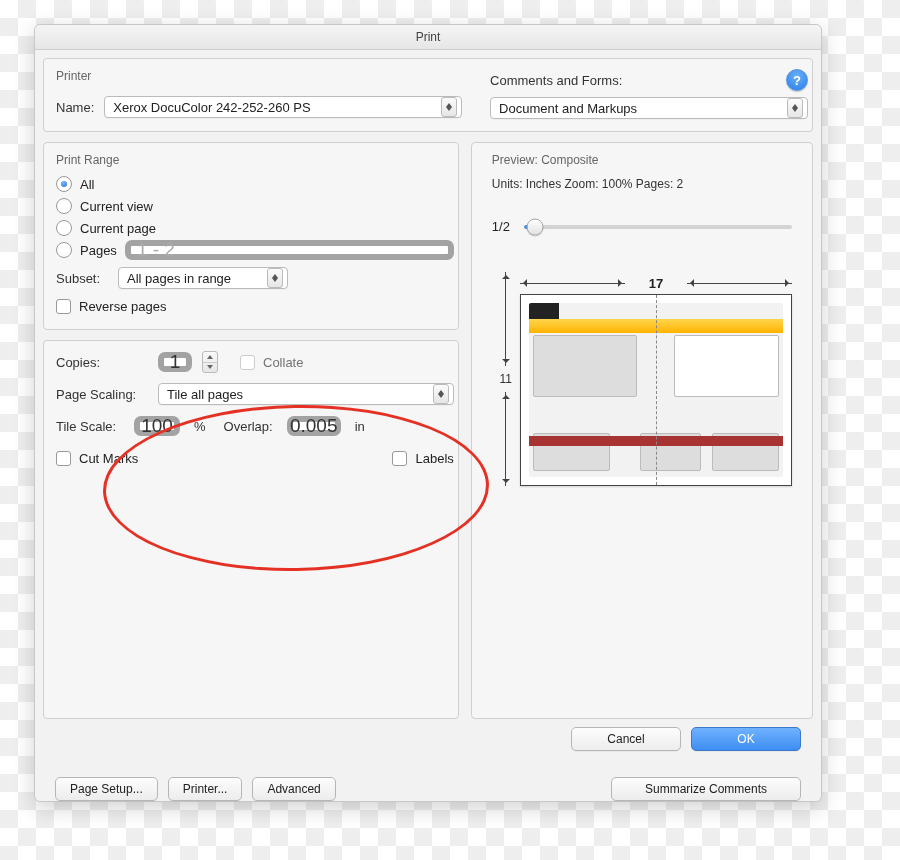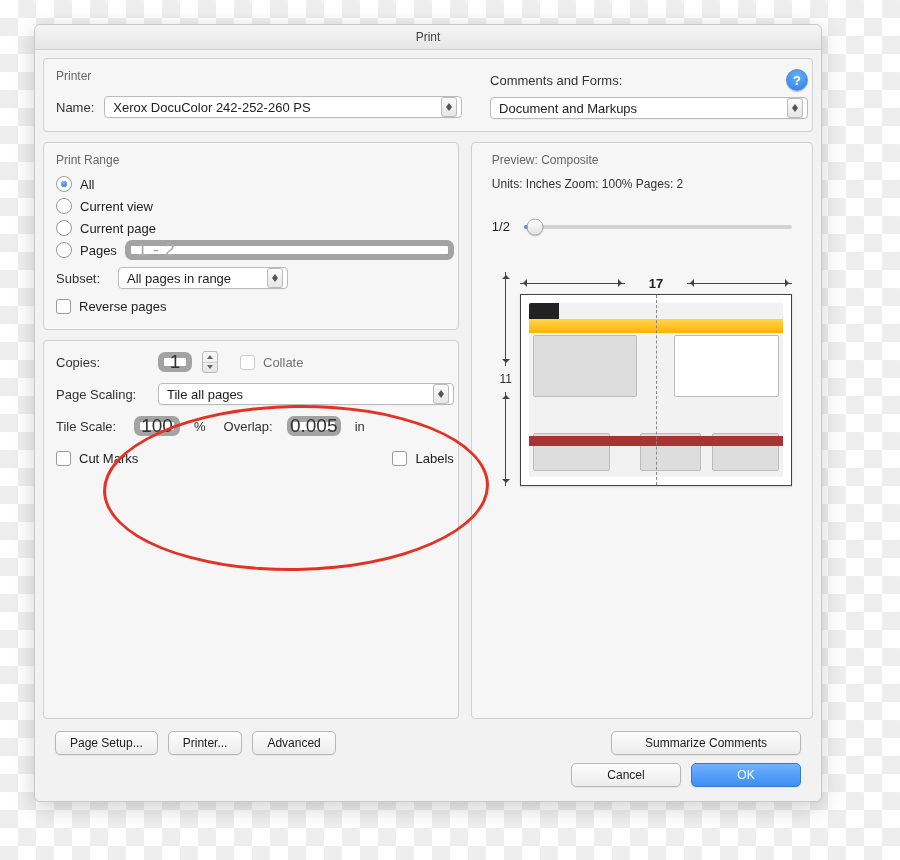--- a/index.html
+++ b/index.html
@@ -414,29 +414,29 @@
                 <div class="thumb-stripe"></div>
                 <div class="page-split"></div>
               </div>
             </div>
           </div>
 
         </div>
       </div>
     </div>
 
+    <div class="button-row bottom">
+      <div class="spacer"></div>
+      <div class="btn" style="width:110px;">Cancel</div>
+      <div class="btn primary" style="width:110px;">OK</div>
+    </div>
     <div class="button-row">
       <div class="btn">Page Setup...</div>
       <div class="btn">Printer...</div>
       <div class="btn">Advanced</div>
       <div class="spacer"></div>
       <div class="btn" style="width:190px;">Summarize Comments</div>
     </div>
-    <div class="button-row bottom">
-      <div class="spacer"></div>
-      <div class="btn" style="width:110px;">Cancel</div>
-      <div class="btn primary" style="width:110px;">OK</div>
-    </div>
 
   </div>
 
   <div class="highlight-ellipse"></div>
 </div>
 
 </body></html>

